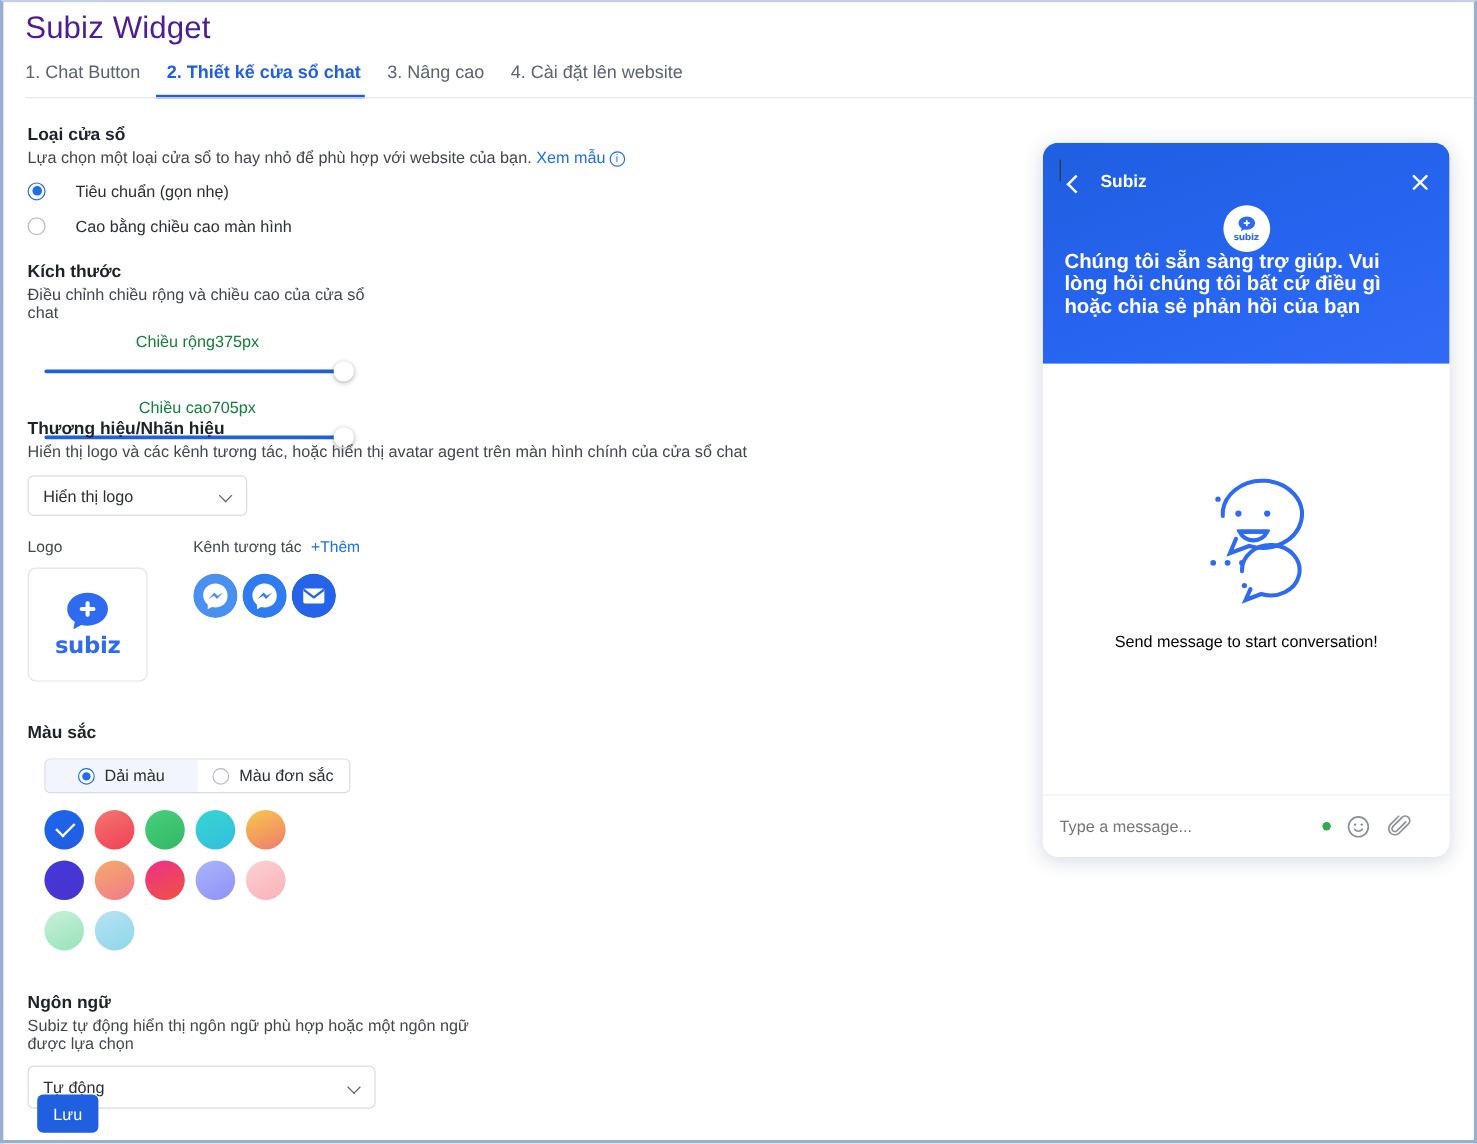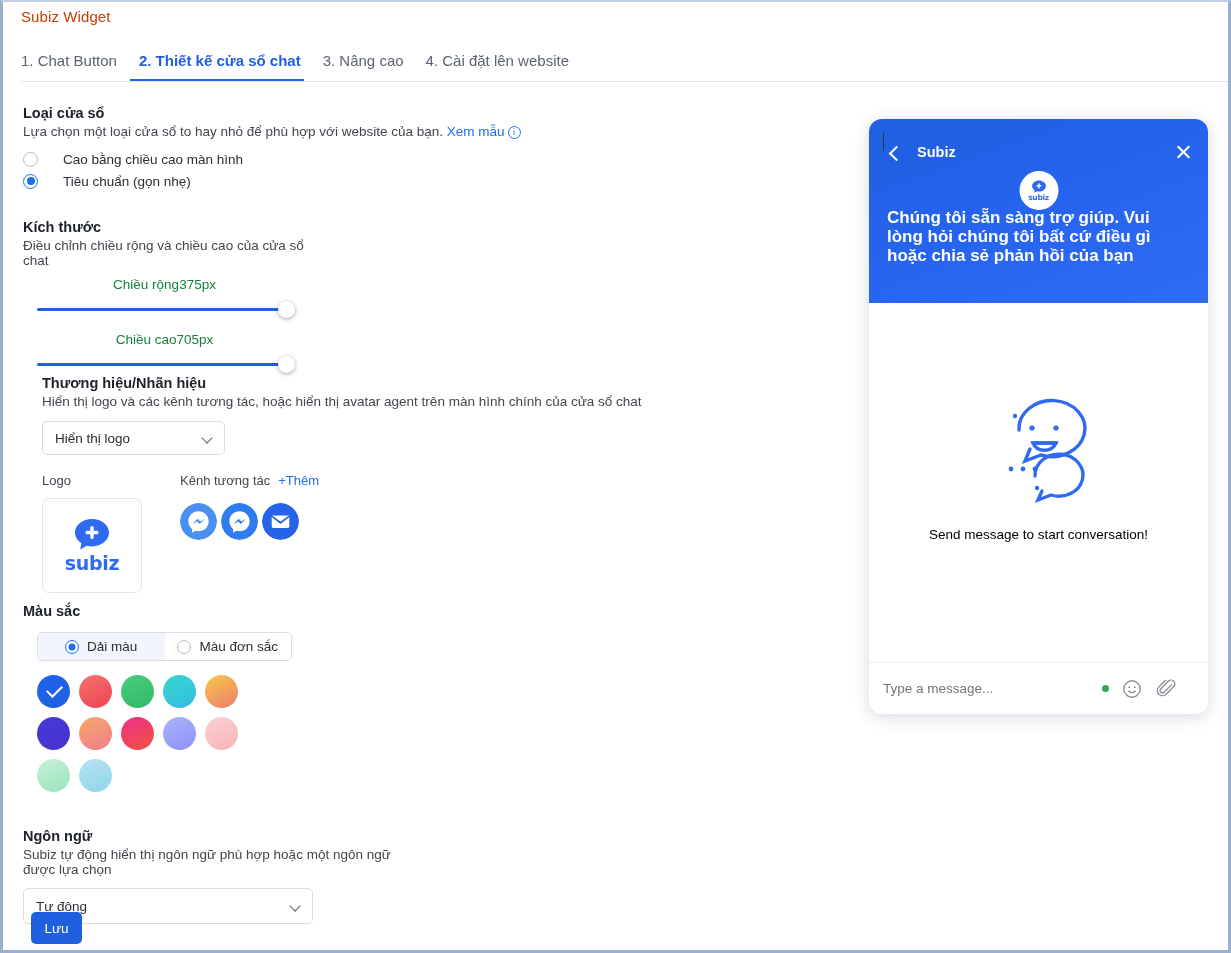--- a/index.html
+++ b/index.html
@@ -21,21 +21,21 @@
   #inner {
     position: absolute;
     left: 0; top: 0; right: 0; bottom: 0;
     background: #fff;
     overflow: hidden;
   }
 
   
   .page-title {
     position: absolute; left: 18px; top: 6px;
-    font-size: 15px; color: #c2410c; font-weight: 400;
+    font-size: 26px; color: #4c1d95; font-weight: 400;
     letter-spacing: .1px;
   }
   .tabs {
     position: absolute; left: 18px; top: 50px;
     display: flex; align-items: flex-end; gap: 0;
   }
   .tab {
     font-size: 15px; color: #5b6270; padding: 0 11px 11px 11px;
     cursor: pointer; white-space: nowrap;
   }
@@ -249,27 +249,27 @@
 
   <div class="left">
 
     <div style="position:absolute;left:20px;top:103px;width:560px;">
       <div class="sec-title">Loại cửa sổ</div>
       <div class="sec-desc">
         <span>Lựa chọn một loại cửa sổ to hay nhỏ để phù hợp với website của bạn.</span>
         <span class="link">Xem mẫu</span><i class="info-i">i</i>
       </div>
       <div style="margin-top:9px;">
+        <div class="radio-row">
+          <div class="radio on"></div>
+          <span class="radio-label">Tiêu chuẩn (gọn nhẹ)</span>
+        </div>
         <div class="radio-row" style="margin-top:7px;">
           <div class="radio"></div>
           <span class="radio-label">Cao bằng chiều cao màn hình</span>
-        </div>
-        <div class="radio-row">
-          <div class="radio on"></div>
-          <span class="radio-label">Tiêu chuẩn (gọn nhẹ)</span>
         </div>
       </div>
     </div>
 
     <div style="position:absolute;left:20px;top:217px;width:300px;">
       <div class="sec-title">Kích thước</div>
       <div class="sec-desc">Điều chỉnh chiều rộng và chiều cao của cửa sổ chat</div>
       <div style="margin-top:9px;margin-left:14px;">
         <div class="slider-row">
           <span>Chiều rộng</span>
@@ -283,21 +283,21 @@
           <span>Chiều cao</span>
           <span>705px</span>
         </div>
         <div class="slider-wrap">
           <div class="slider-track"></div>
           <div class="slider-thumb"></div>
         </div>
       </div>
     </div>
 
-    <div style="position:absolute;left:20px;top:373px;width:620px;margin-left:19px;">
+    <div style="position:absolute;left:20px;top:348px;width:620px;">
       <div class="sec-title">Thương hiệu/Nhãn hiệu</div>
       <div class="sec-desc">Hiển thị logo và các kênh tương tác, hoặc hiển thị avatar agent trên màn hình chính của cửa sổ chat</div>
       <div class="select" style="width:183px;margin-top:12px;gap:14px;">
         <span>Hiển thị logo</span>
         <span class="chev"></span>
       </div>
 
       <div style="display:flex;margin-top:18px;">
         <div style="width:120px;">
           <div class="small-label">Logo</div>

